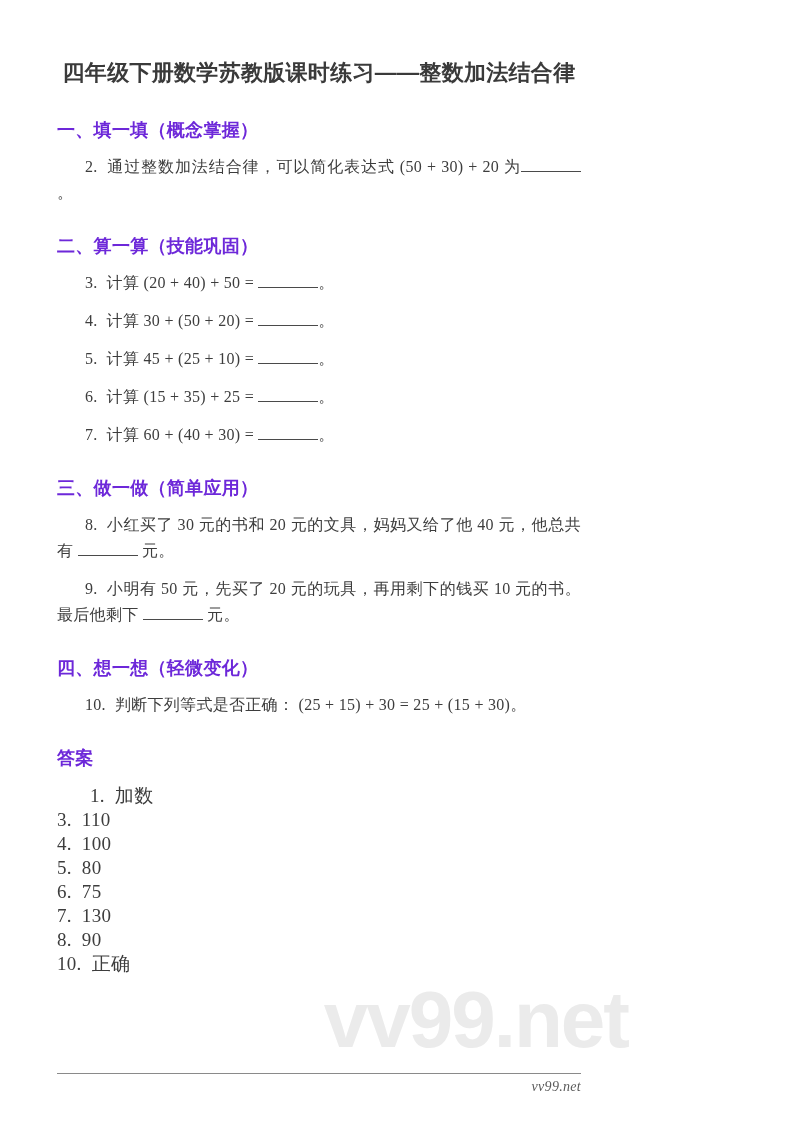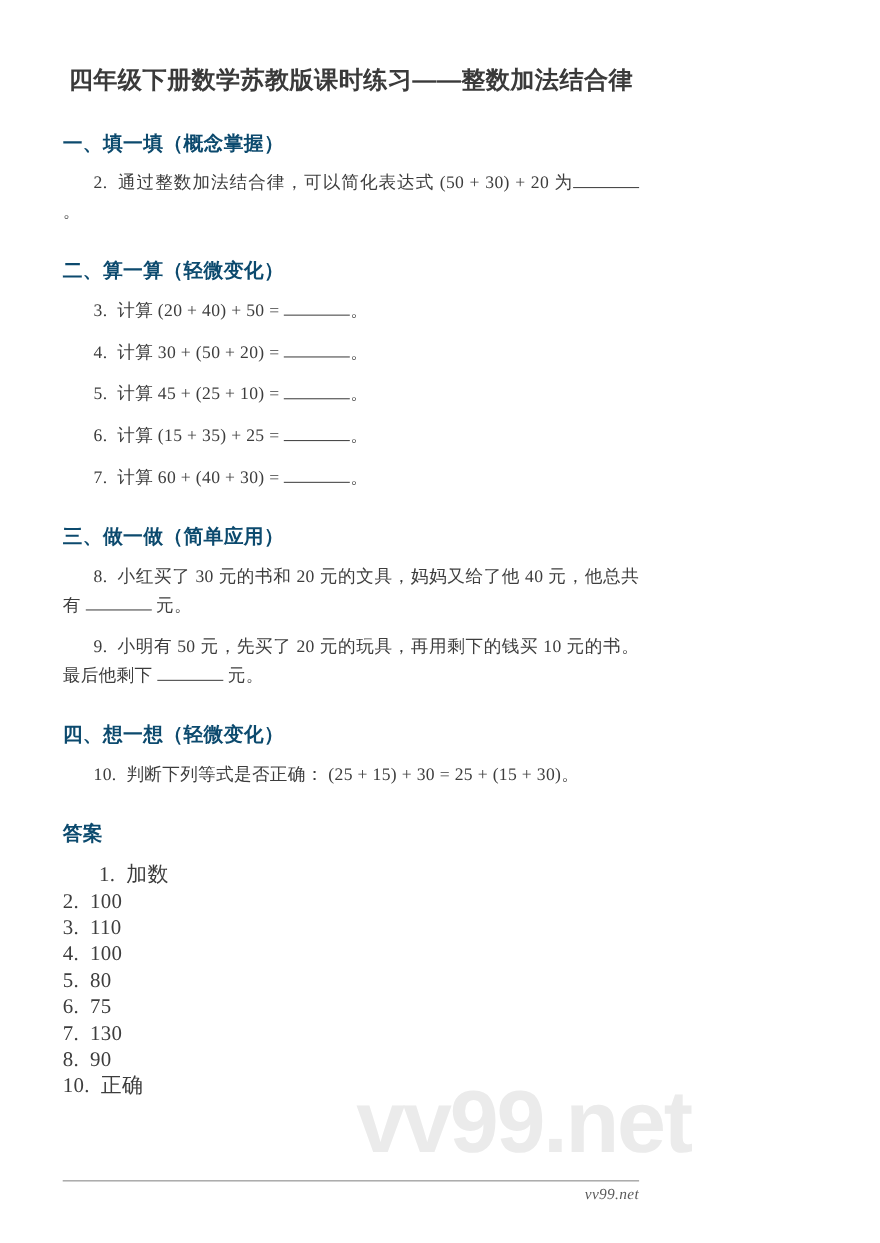--- a/index.html
+++ b/index.html
@@ -27,21 +27,21 @@
     font-weight: bold;
     text-align: center;
     color: #3a3a3a;
   }
   h2.sec-heading {
     margin: 28px 0 0 0;
     font-family: "Liberation Sans", sans-serif;
     font-size: 18px;
     line-height: 24px;
     font-weight: bold;
-    color: #0c4a6e;
+    color: #6d28d9;
   }
   p.question {
     margin: 12px 0 0 0;
     font-size: 16px;
     line-height: 26px;
     text-align: justify;
     text-indent: 28px;
   }
   .q-num { margin-right: 9px; }
   .blank {
@@ -99,36 +99,35 @@
 <body>
 
 <div id="page">
   <div id="watermark">vv99.net</div>
 
   <div id="content">
     <h1 class="title">四年级下册数学苏教版课时练习——整数加法结合律</h1>
     <div id="sections">
         <h2 class="sec-heading">一、填一填（概念掌握）</h2>
         <p class="question"><span class="q-num">2.</span><span class="q-text">通过整数加法结合律，可以简化表达式 (50 + 30) + 20 为</span><span class="blank"></span><span class="q-suffix">。</span></p>
-        <h2 class="sec-heading">二、算一算（轻微变化）</h2>
+        <h2 class="sec-heading">二、算一算（技能巩固）</h2>
         <p class="question"><span class="q-num">3.</span><span class="q-text">计算 (20 + 40) + 50 = </span><span class="blank"></span><span class="q-suffix">。</span></p>
         <p class="question"><span class="q-num">4.</span><span class="q-text">计算 30 + (50 + 20) = </span><span class="blank"></span><span class="q-suffix">。</span></p>
         <p class="question"><span class="q-num">5.</span><span class="q-text">计算 45 + (25 + 10) = </span><span class="blank"></span><span class="q-suffix">。</span></p>
         <p class="question"><span class="q-num">6.</span><span class="q-text">计算 (15 + 35) + 25 = </span><span class="blank"></span><span class="q-suffix">。</span></p>
         <p class="question"><span class="q-num">7.</span><span class="q-text">计算 60 + (40 + 30) = </span><span class="blank"></span><span class="q-suffix">。</span></p>
         <h2 class="sec-heading">三、做一做（简单应用）</h2>
         <p class="question"><span class="q-num">8.</span><span class="q-text">小红买了 30 元的书和 20 元的文具，妈妈又给了他 40 元，他总共有 </span><span class="blank"></span><span class="q-suffix"> 元。</span></p>
         <p class="question"><span class="q-num">9.</span><span class="q-text">小明有 50 元，先买了 20 元的玩具，再用剩下的钱买 10 元的书。最后他剩下 </span><span class="blank"></span><span class="q-suffix"> 元。</span></p>
         <h2 class="sec-heading">四、想一想（轻微变化）</h2>
         <p class="question"><span class="q-num">10.</span><span class="q-text">判断下列等式是否正确： (25 + 15) + 30 = 25 + (15 + 30)。</span></p>
       </div>
     <h2 class="sec-heading">答案</h2>
     <div id="answers">
         <p class="answer answer-first"><span class="a-num">1.</span><span class="a-val">加数</span></p>
-        <p class="answer"><span class="a-num">2.</span><span class="a-val">100</span></p>
         <p class="answer"><span class="a-num">3.</span><span class="a-val">110</span></p>
         <p class="answer"><span class="a-num">4.</span><span class="a-val">100</span></p>
         <p class="answer"><span class="a-num">5.</span><span class="a-val">80</span></p>
         <p class="answer"><span class="a-num">6.</span><span class="a-val">75</span></p>
         <p class="answer"><span class="a-num">7.</span><span class="a-val">130</span></p>
         <p class="answer"><span class="a-num">8.</span><span class="a-val">90</span></p>
         <p class="answer"><span class="a-num">10.</span><span class="a-val">正确</span></p>
       </div>
   </div>
 

